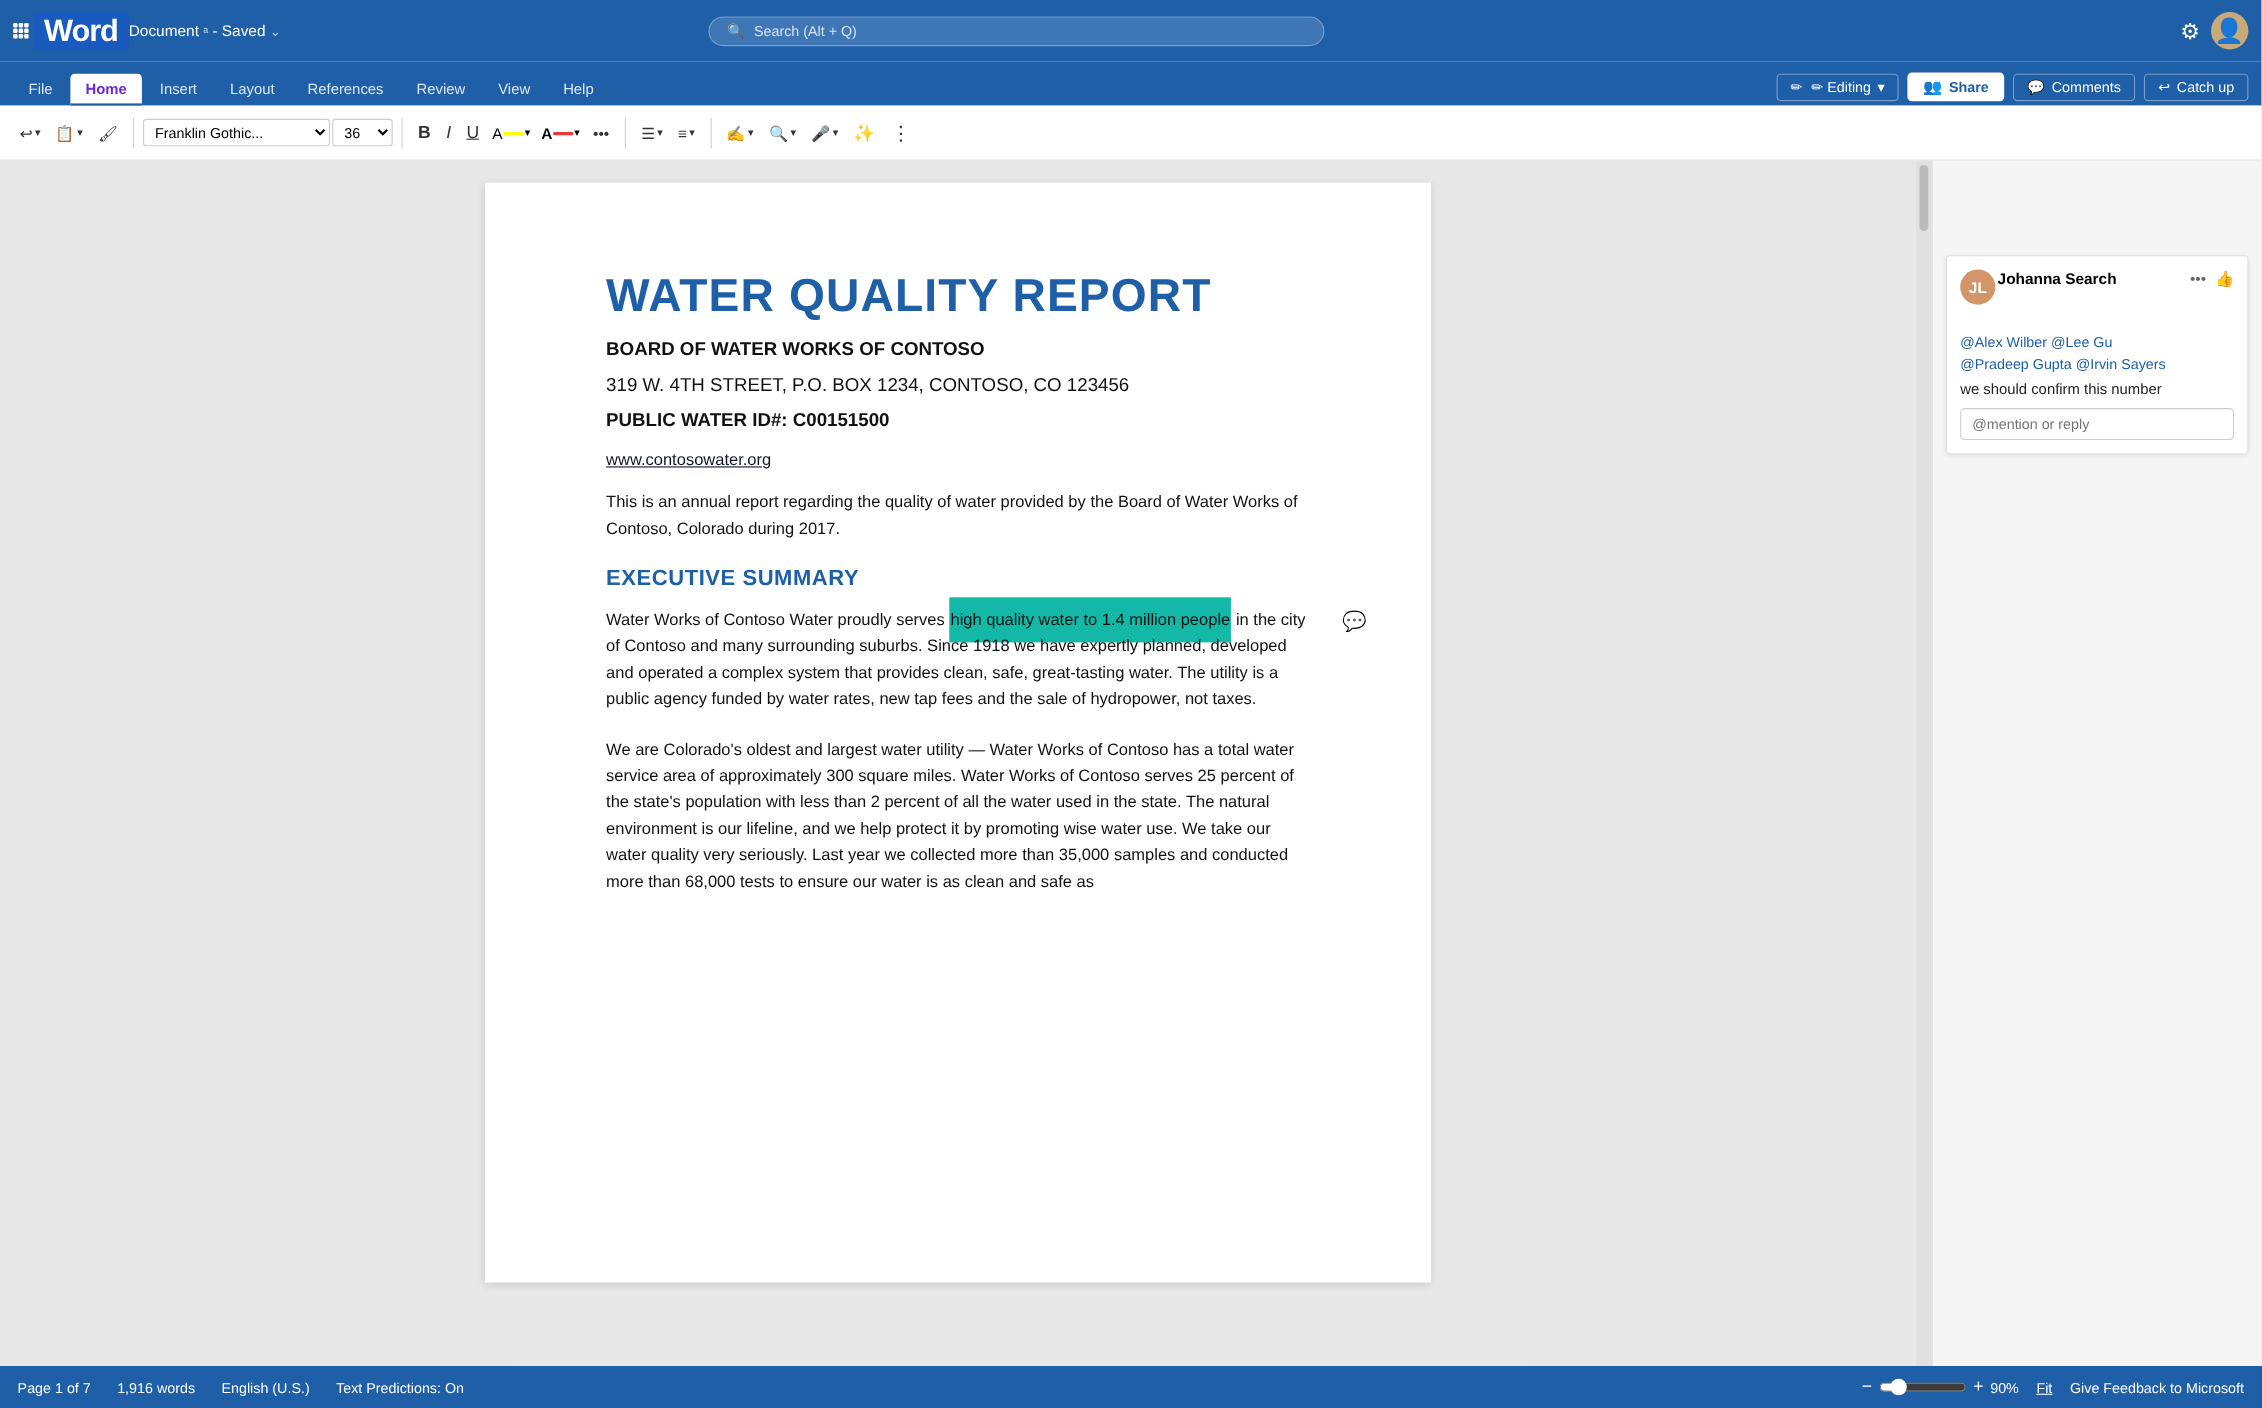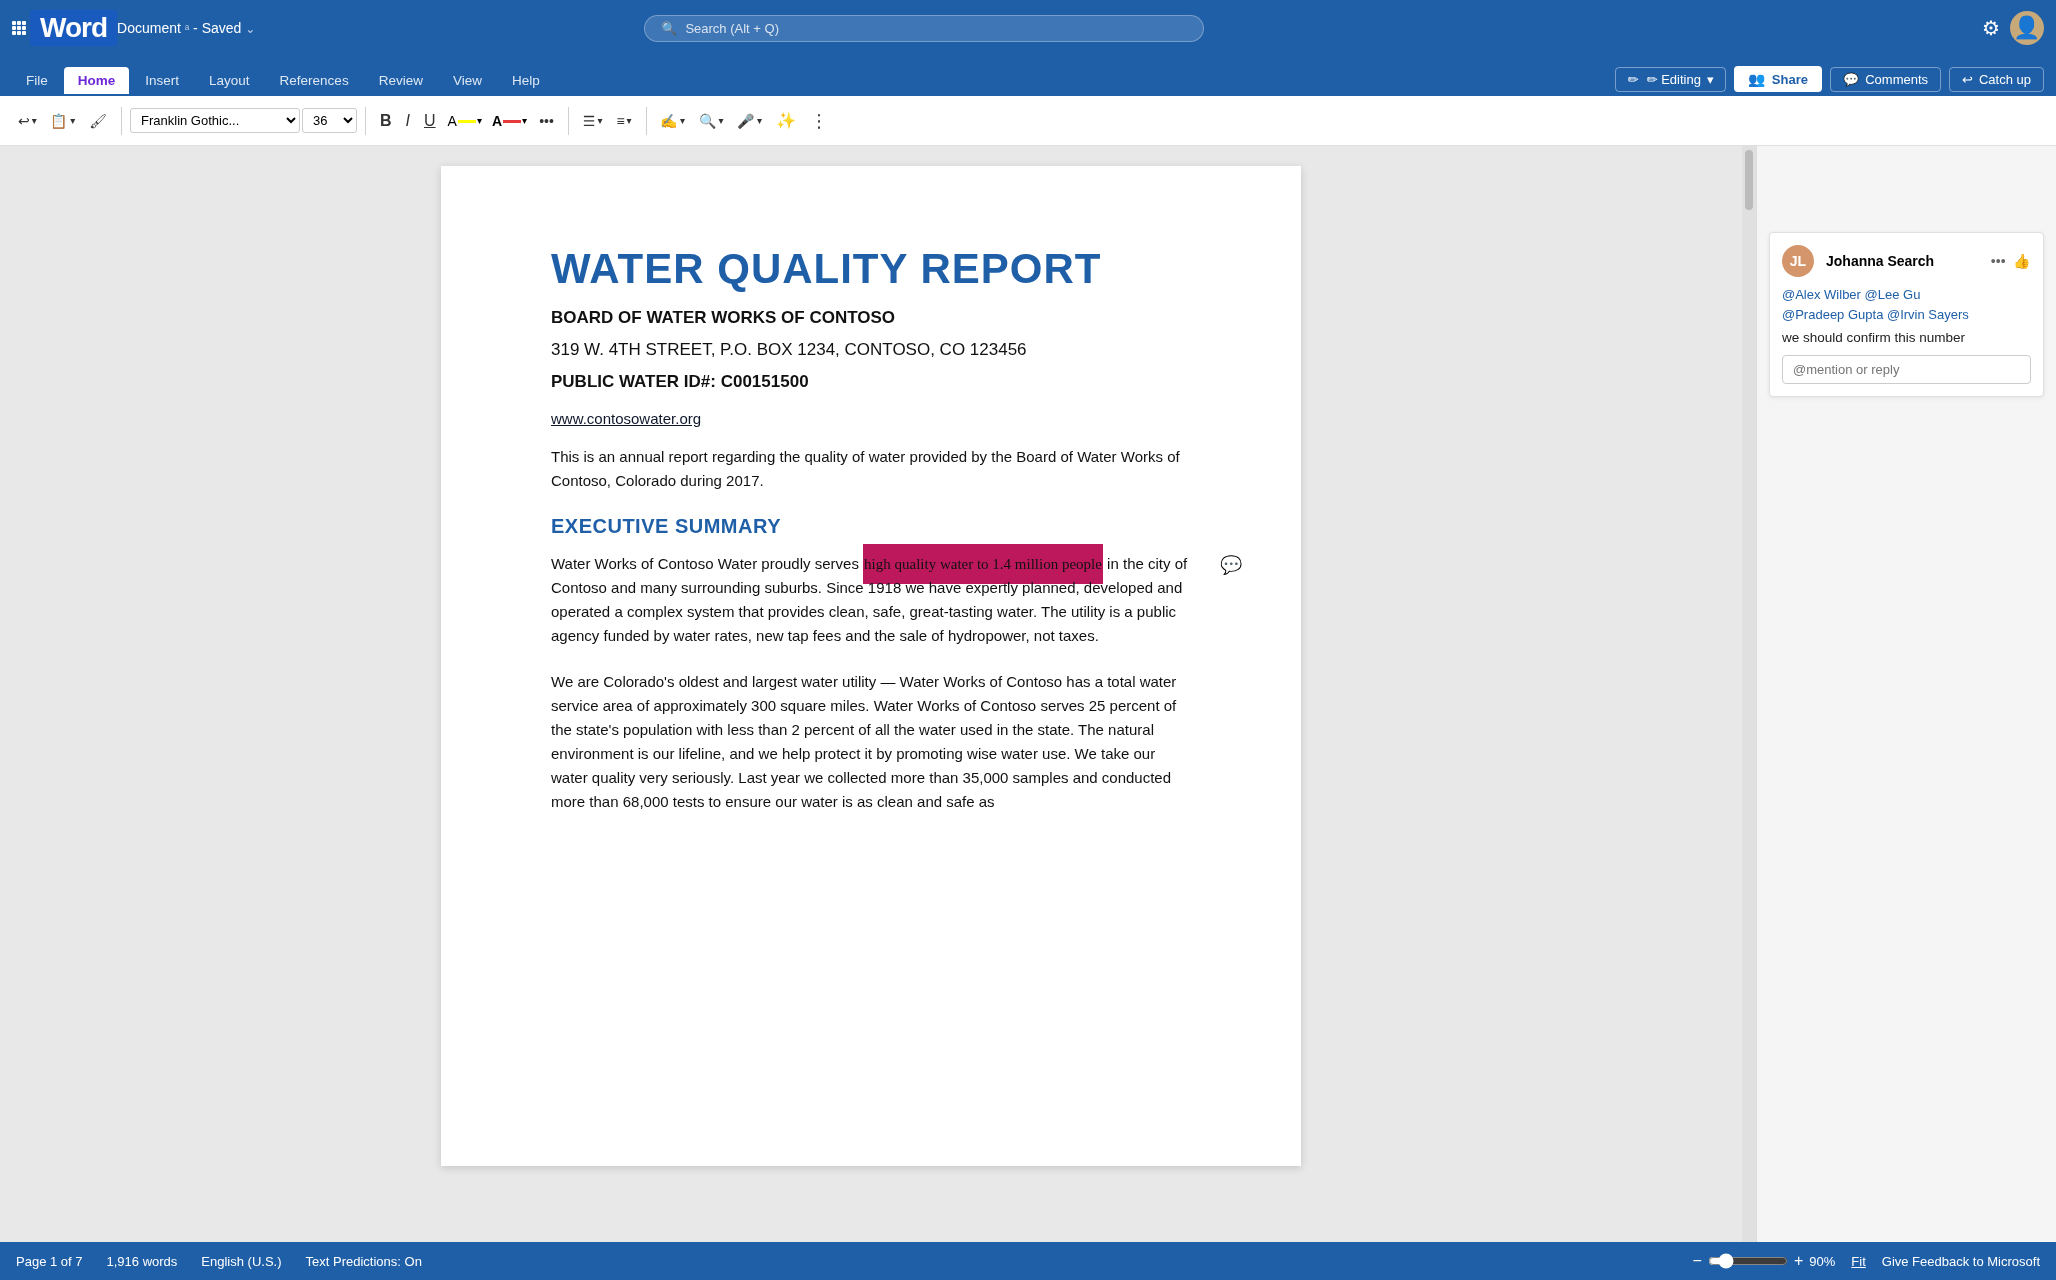--- a/index.html
+++ b/index.html
@@ -279,23 +279,22 @@
     }
     .section-heading {
       color: #1e5fa8;
       font-size: 20px;
       font-weight: 700;
       margin-bottom: 14px;
       letter-spacing: 0.5px;
       font-family: 'Franklin Gothic Medium', 'Arial Narrow', Arial, sans-serif;
     }
     .highlighted-text {
-      background: #be185d;
+      background: #14b8a6;
       padding: 12px 1px;
-      font-family: Liberation Serif, serif;
     }
     .comment-bubble {
       position: absolute;
       right: -52px;
       top: 2px;
       color: #666;
       font-size: 18px;
       cursor: pointer;
     }
 
@@ -309,23 +308,23 @@
     .comment-card {
       background: white;
       margin: 70px 12px 0 12px;
       border: 1px solid #e0e0e0;
       border-radius: 4px;
       padding: 12px;
       box-shadow: 0 1px 4px rgba(0,0,0,0.08);
     }
     .comment-header {
       display: flex;
-      align-items: center;
-      gap: 12px;
-      margin-bottom: 8px;
+      align-items: flex-start;
+      gap: 2px;
+      margin-bottom: 24px;
     }
     .comment-avatar {
       width: 32px; height: 32px;
       border-radius: 50%;
       background: #d4956a;
       display: flex; align-items: center; justify-content: center;
       color: white; font-size: 14px; font-weight: 600;
     }
     .comment-author { font-weight: 600; font-size: 14px; flex: 1; }
     .comment-actions { display: flex; gap: 8px; }

